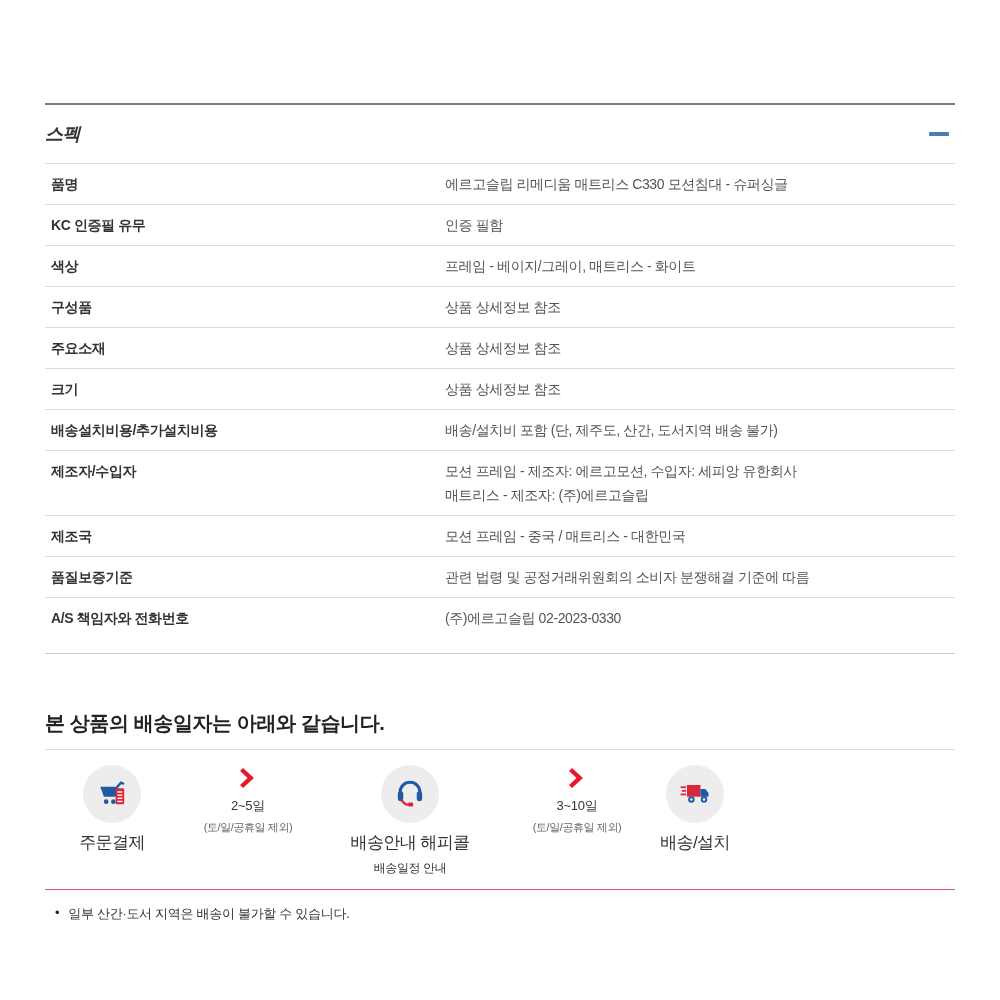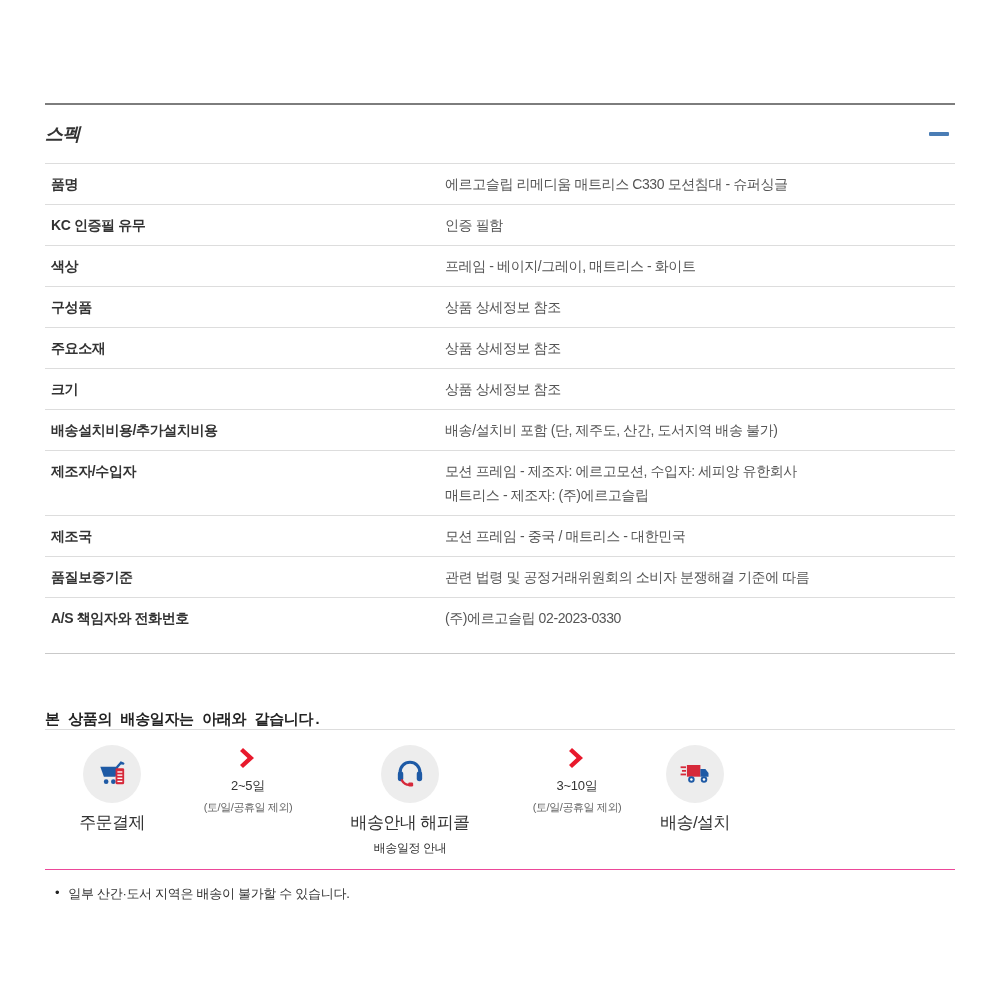--- a/index.html
+++ b/index.html
@@ -67,26 +67,26 @@
     font-weight: 400;
     color: #555;
     letter-spacing: -0.4px;
     line-height: 17px;
   }
   .spec-value .line2 { margin-top: 7px; }
 
   
   .delivery { margin-top: 56px; }
   .delivery-title {
-    font-size: 15px;
+    font-size: 20px;
     font-weight: 700;
     color: #222;
     letter-spacing: -0.4px;
+    padding-bottom: 12px;
     border-bottom: 1px solid #dddddd;
-    font-family: Liberation Mono, monospace;
   }
   .delivery-flow {
     display: flex;
     align-items: flex-start;
     padding: 15px 0 12px 0;
     border-bottom: 1px solid #ec4899;
   }
   .flow-step { text-align: center; }
   .flow-step.s1 { width: 134px; }
   .flow-step.s2 { width: 186px; margin-left: 138px; }

